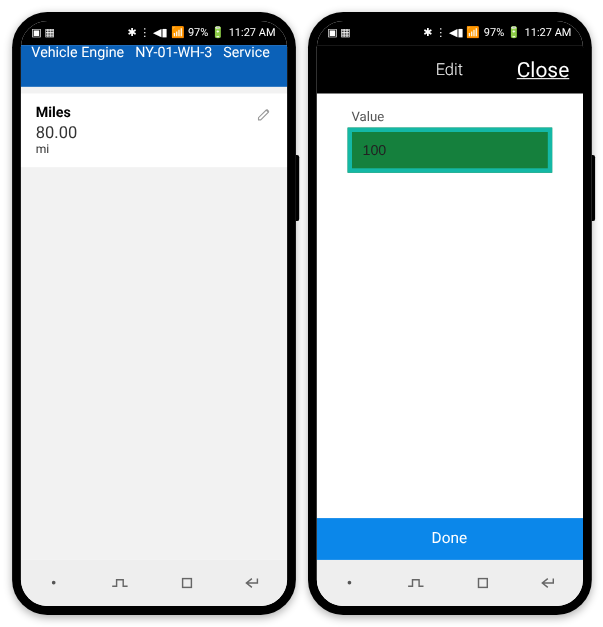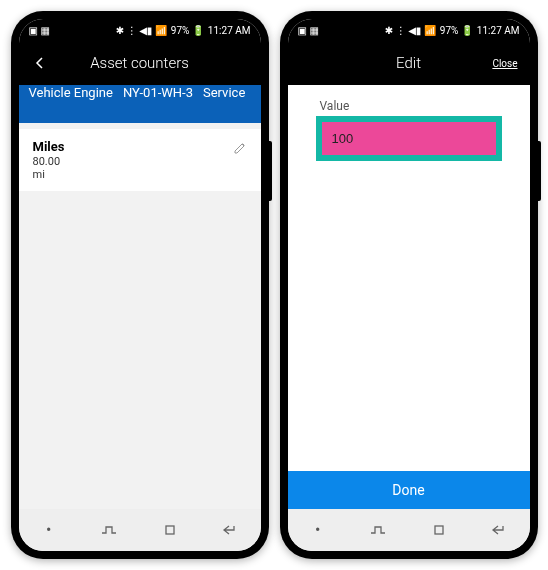--- a/index.html
+++ b/index.html
@@ -73,21 +73,21 @@
   .topbar .title {
     position: absolute;
     left: 50%;
     transform: translateX(-50%);
     font-size: 15px;
     font-weight: 300;
   }
   .topbar .close {
     position: absolute;
     right: 12px;
-    font-size: 10px;
+    font-size: 19px;
     text-decoration: underline;
   }
   .blue-header {
     background: #0b61b8;
     color: #fff;
     display: flex;
     padding: 0 10px;
     height: 38px;
     gap: 10px;
     font-size: 13px;
@@ -110,46 +110,46 @@
     display: flex;
     justify-content: space-between;
     align-items: flex-start;
   }
   .list-item .info .name {
     font-weight: 700;
     font-size: 13px;
     color: #000;
   }
   .list-item .info .val {
-    font-size: 11px;
+    font-size: 15px;
     color: #333;
     margin-top: 1px;
   }
   .list-item .info .unit {
     font-size: 11px;
     color: #333;
   }
   .pencil {
     color: #888;
     font-size: 14px;
     margin-top: 2px;
   }
   .field-label {
     font-size: 12px;
     color: #555;
     margin-bottom: 3px;
     margin-left: 4px;
   }
   .text-input {
     width: 100%;
-    border: 6px solid #14b8a6;
+    border: 4px solid #14b8a6;
     padding: 9px 10px;
     font-size: 13px;
     color: #222;
-    background: #ec4899;
+    background: #15803d;
   }
   .done-btn {
     background: #0b87ea;
     color: #ffffff;
     text-align: center;
     padding: 11px 0;
     font-size: 14px;
   }
   .nav-bar {
     height: 42px;
@@ -183,28 +183,20 @@
       </div>
       <div class="status-right">
         <span>✱ ⋮ ◀▮</span>
         <span>📶</span>
         <span>97%</span>
         <span>🔋</span>
         <span>11:27 AM</span>
       </div>
     </div>
 
-    <div class="topbar">
-      <div class="back">
-        <svg width="14" height="14" viewBox="0 0 14 14">
-          <path d="M9 2 L4 7 L9 12" stroke="#fff" stroke-width="1.5" fill="none"></path>
-        </svg>
-      </div>
-      <div class="title">Asset counters</div>
-    </div>
 
     <div class="blue-header">
       <span>Vehicle Engine</span>
       <span>NY-01-WH-3</span>
       <span>Service</span>
     </div>
 
     <div class="content">
       <div class="list-item">
         <div class="info">

